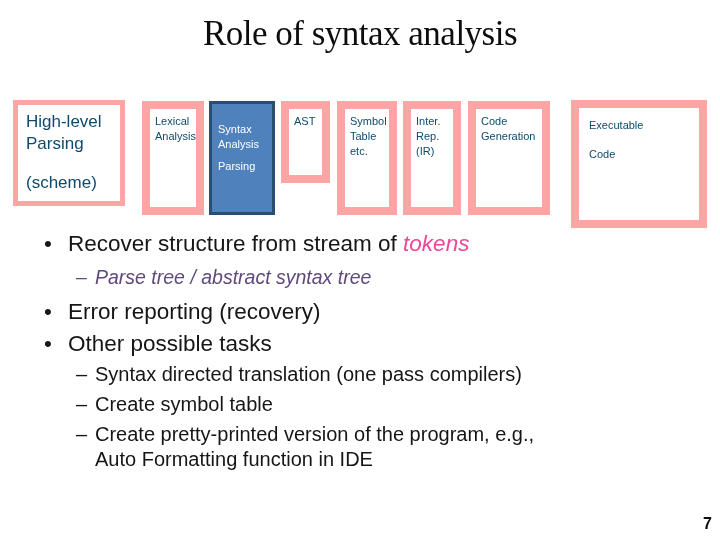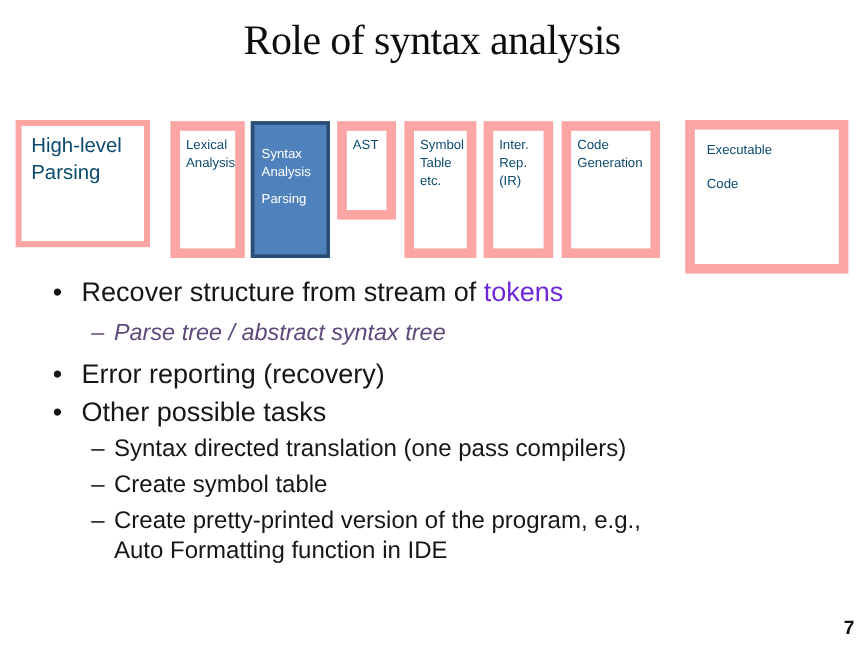--- a/index.html
+++ b/index.html
@@ -88,21 +88,21 @@
   }
   .lvl1 .marker { flex: 0 0 24px; }
   .lvl2 {
     padding-left: 76px;
     font-size: 20px;
     line-height: 1.25;
     color: #161616;
   }
   .lvl2 .marker { flex: 0 0 19px; }
 
-  .emph-tokens { color: #6d28d9; }
+  .emph-tokens { font-style: italic; color: #ec4899; }
 
   .sub-purple {
     font-style: italic;
     color: #5f497a;
     font-size: 19.5px;
   }
 
   .mt-a { margin-top: 7px; }
   .mt-b { margin-top: 8px; }
   .mt-c { margin-top: 4px; }
@@ -122,20 +122,21 @@
 </head>
 <body>
 
 <div class="slide">
 
   <div class="slide-title">Role of syntax analysis</div>
 
   <div class="dbox box-highlevel">
     <div>High-level</div>
     <div>Parsing</div>
+    <div class="note">(scheme)</div>
   </div>
 
   <div class="dbox box-lexical">
     <div>Lexical</div>
     <div>Analysis</div>
   </div>
 
   <div class="dbox box-syntax">
     <div>Syntax</div>
     <div>Analysis</div>

